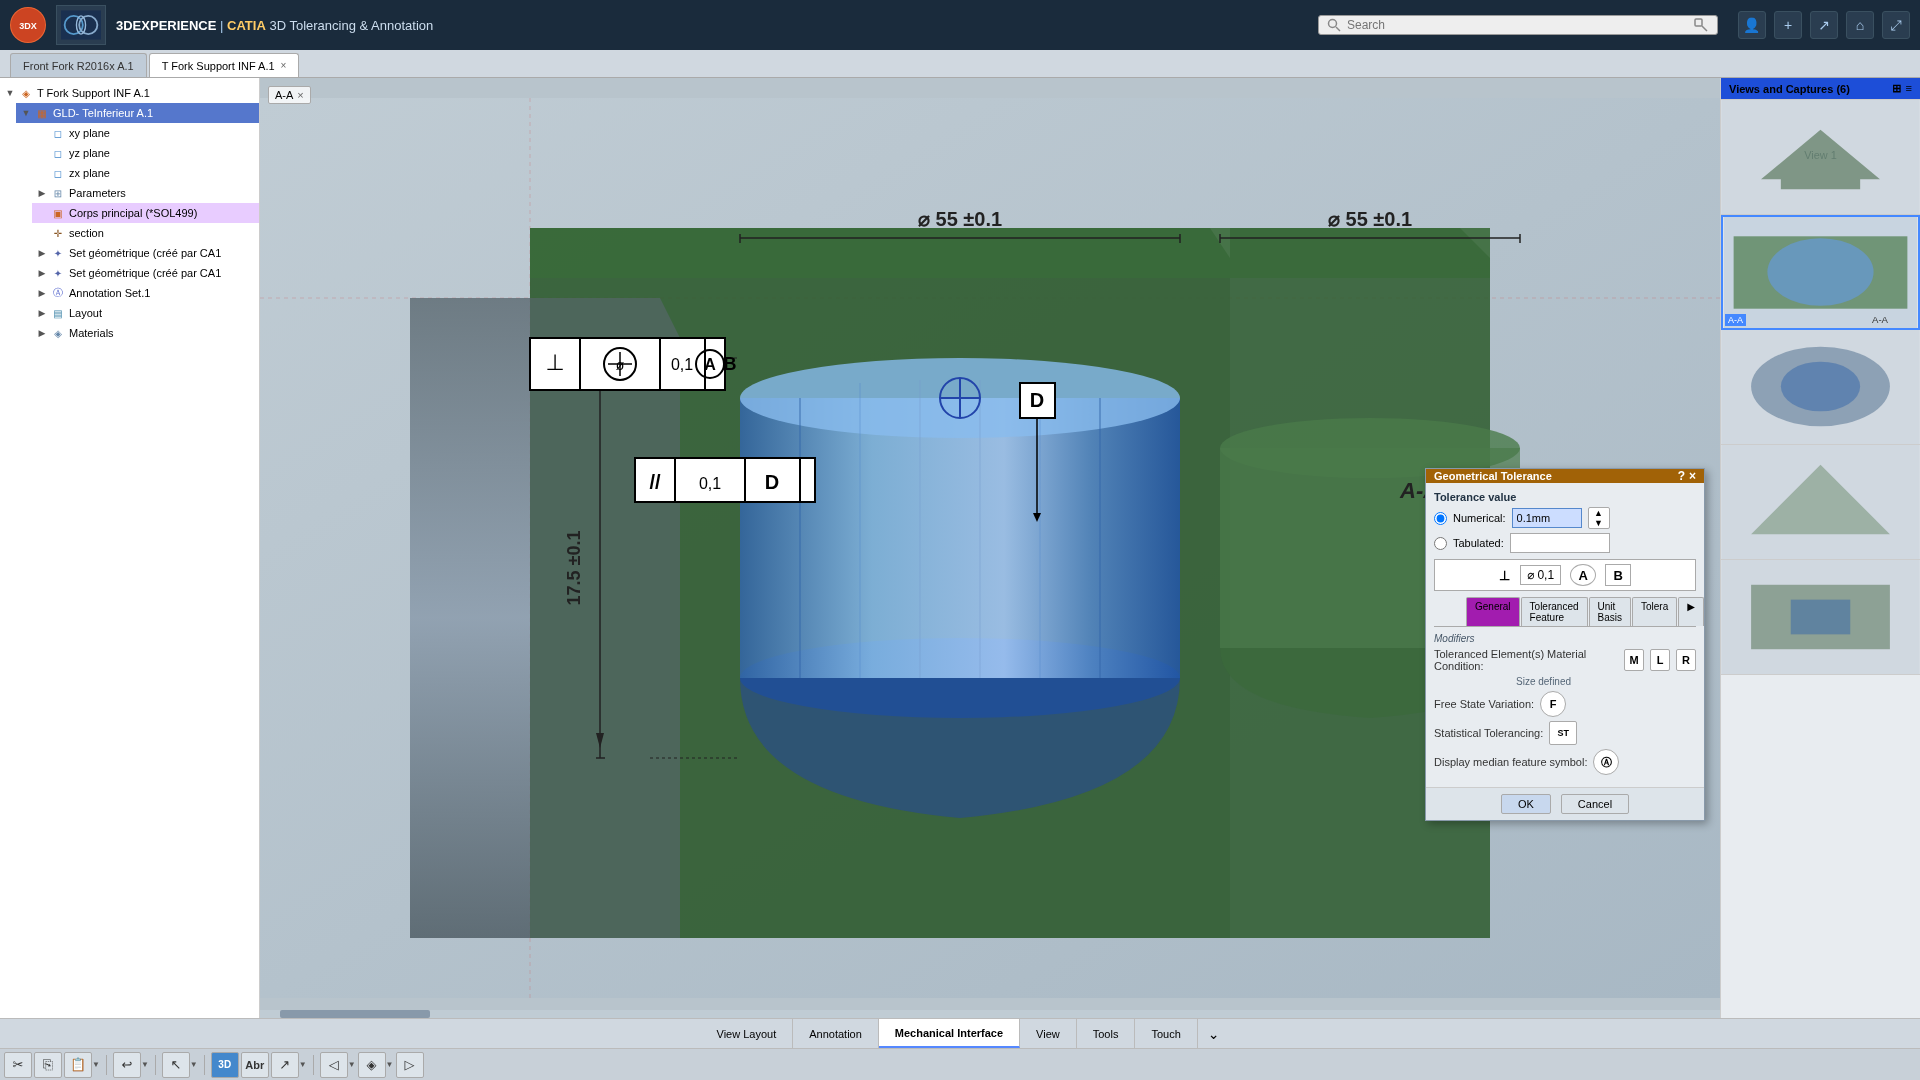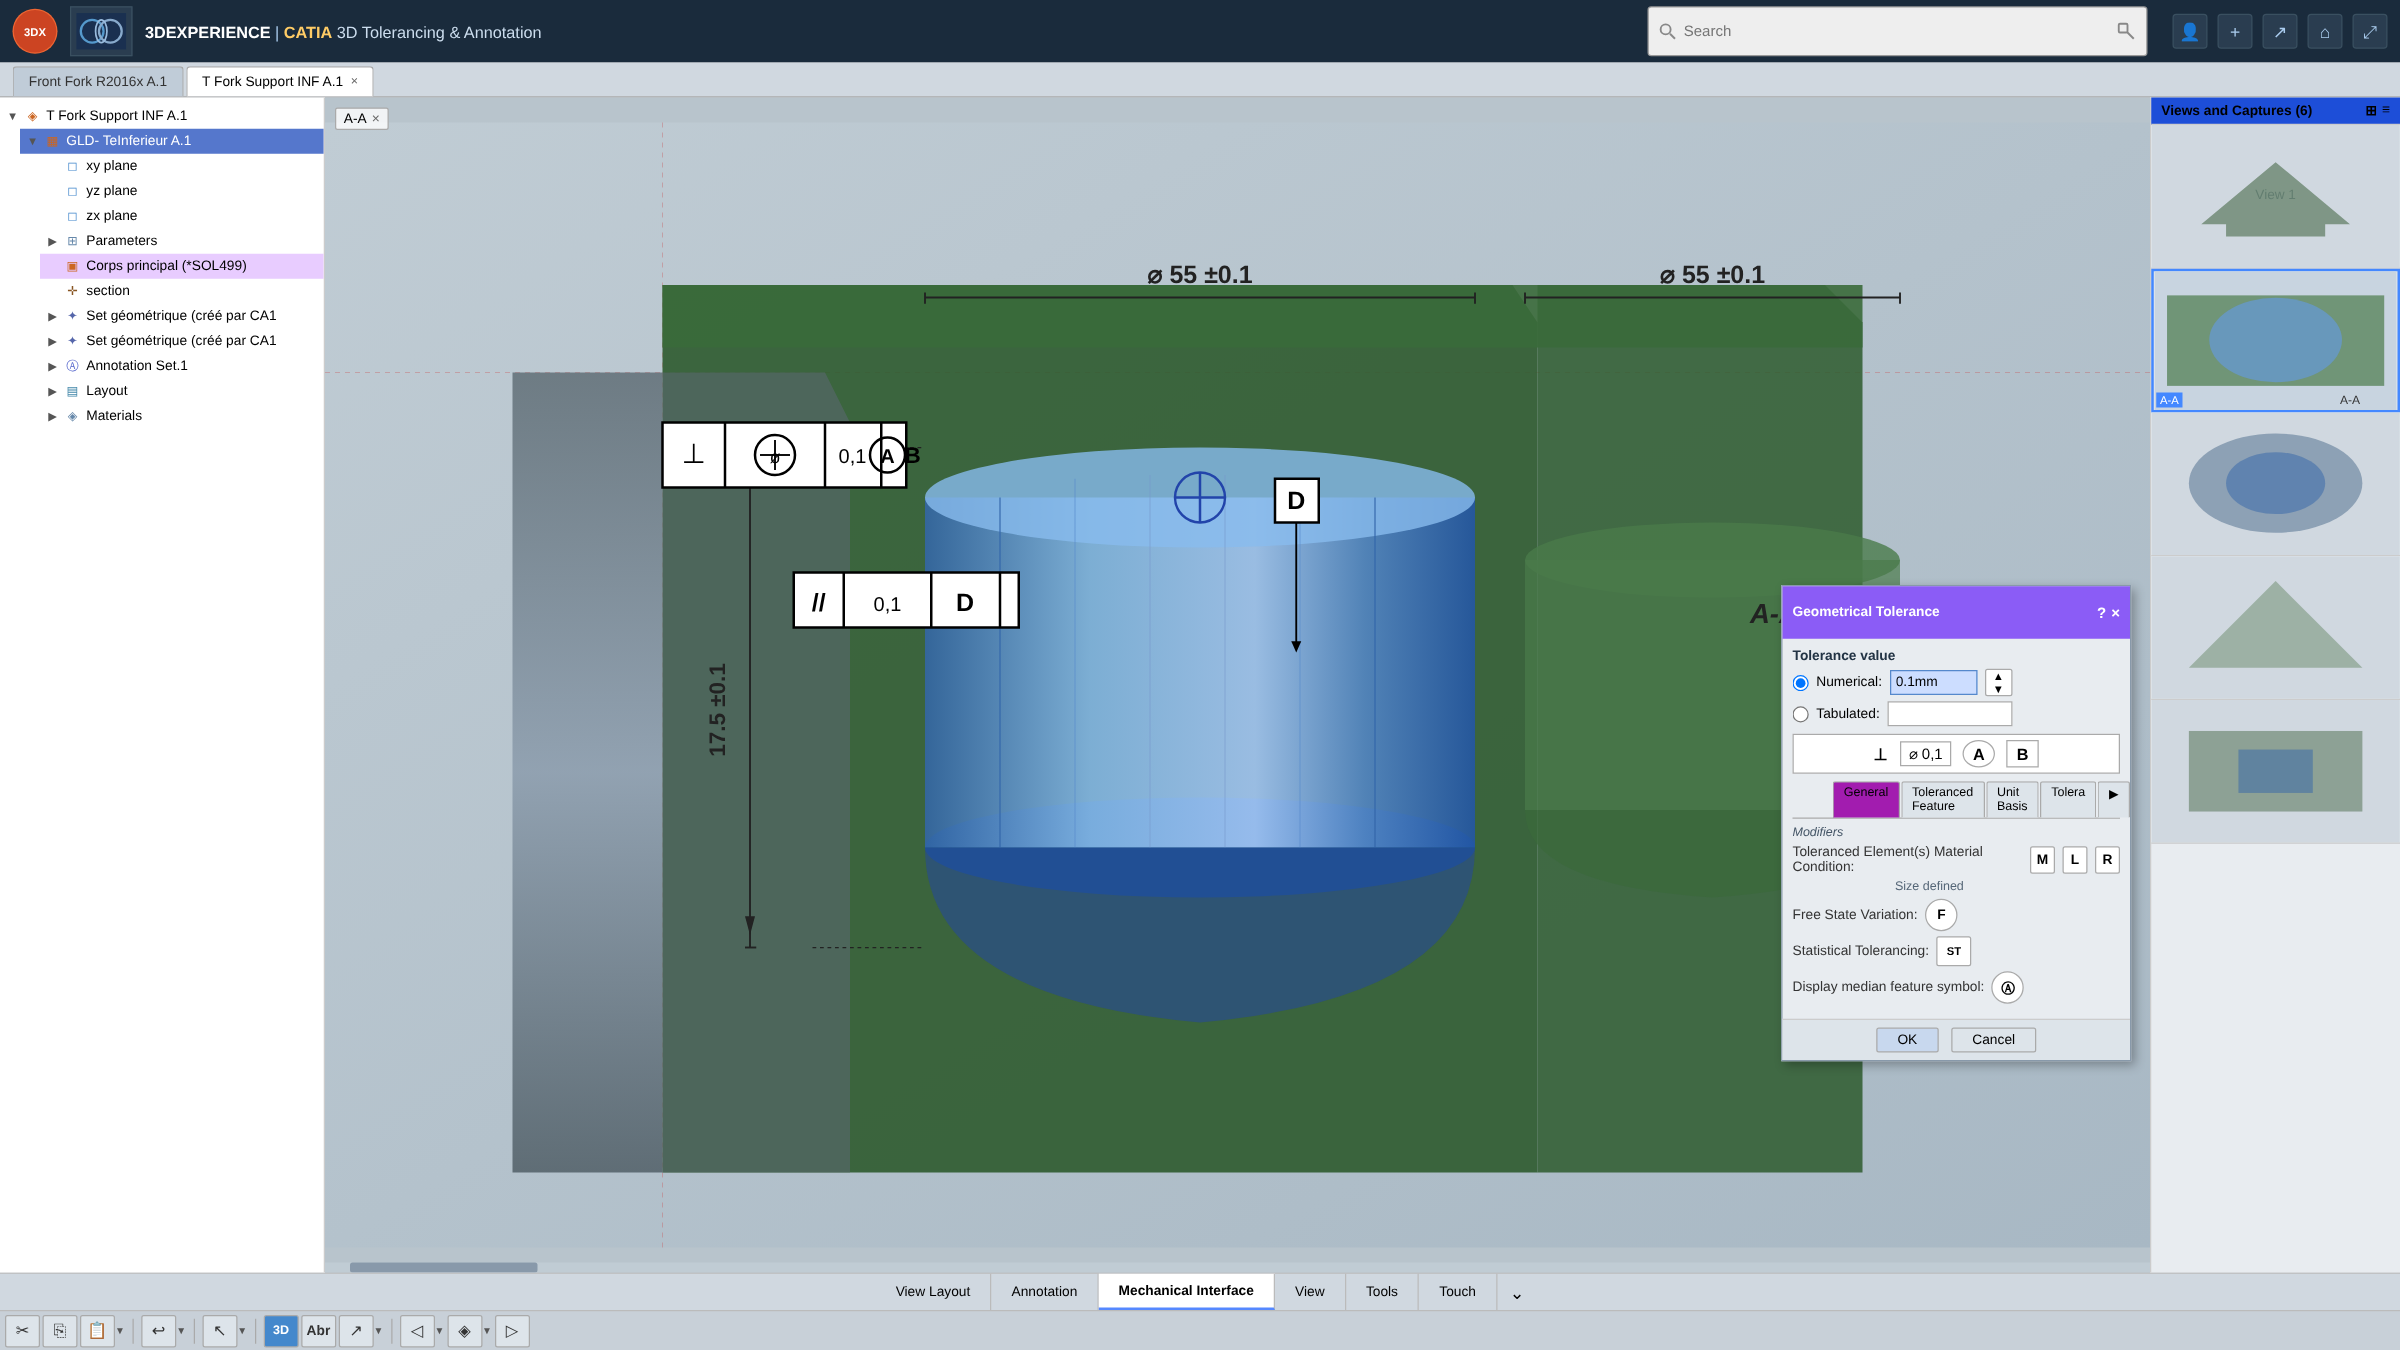--- a/index.html
+++ b/index.html
@@ -6,21 +6,21 @@
     body { width: 1920px; height: 1080px; overflow: hidden; font-family: Arial, sans-serif; font-size: 12px; background: #c8c8c8; }
 
     
     #topbar {
       width: 100%; height: 50px; background: #1a2b3c; display: flex; align-items: center; padding: 0 10px; gap: 10px;
     }
     #app-logo { width: 36px; height: 36px; background: #e63; border-radius: 50%; display: flex; align-items: center; justify-content: center; color: white; font-weight: bold; font-size: 10px; flex-shrink: 0; }
     #brand-logo { width: 50px; height: 40px; background: #2a3d50; display: flex; align-items: center; justify-content: center; border: 1px solid #3a5060; }
     #brand-logo svg { width: 40px; height: 30px; }
     #search-box {
-      margin-left: auto; width: 400px; height: 40px; background: #eee; border: 1px solid #999; border-radius: 3px; display: flex; align-items: center; padding: 0 8px; gap: 6px;
+      margin-left: auto; width: 400px; height: 20px; background: #eee; border: 1px solid #999; border-radius: 3px; display: flex; align-items: center; padding: 0 8px; gap: 6px;
     }
     #search-input { flex: 1; border: none; background: transparent; font-size: 12px; outline: none; }
     #top-right-icons { display: flex; gap: 8px; align-items: center; margin-left: 10px; }
     .top-icon { width: 28px; height: 28px; background: #2a3d50; border: 1px solid #3a5060; border-radius: 3px; display: flex; align-items: center; justify-content: center; color: #aaccee; cursor: pointer; font-size: 14px; }
 
     
     #tabbar {
       width: 100%; height: 28px; background: #d0d8e0; display: flex; align-items: flex-end; padding-left: 10px; border-bottom: 1px solid #aaa;
     }
     .tab {
@@ -85,21 +85,21 @@
     }
     .icon-btn-sep { width: 1px; height: 20px; background: #aaa; margin: 0 4px; }
     .icon-btn-with-arrow { display: flex; align-items: center; }
     .dropdown-arrow { font-size: 8px; color: #555; }
 
     
     #geom-dialog {
       position: absolute; width: 280px; background: #e8ecf0; border: 1px solid #8899aa; box-shadow: 3px 3px 8px rgba(0,0,0,0.3); z-index: 100;
       top: 390px; left: 1165px;
     }
-    #geom-dialog-title { background: #8b5cf6; color: white; padding: 14px 8px; font-size: 11px; font-weight: bold; display: flex; justify-content: space-between; align-items: center; cursor: move; }
+    #geom-dialog-title { background: #a16207; color: white; padding: 0 8px; font-size: 11px; font-weight: bold; display: flex; justify-content: space-between; align-items: center; cursor: move; }
     #geom-dialog-content { padding: 8px; }
     .dialog-section-title { font-size: 11px; font-weight: bold; color: #223344; margin-bottom: 4px; }
     .dialog-row { display: flex; align-items: center; gap: 6px; margin-bottom: 4px; font-size: 11px; }
     .dialog-label { font-size: 11px; color: #333; min-width: 80px; }
     .dialog-input { height: 20px; border: 1px solid #aaa; background: white; padding: 0 4px; font-size: 11px; }
     .dialog-input.highlighted { background: #ccddff; border-color: #5588cc; }
     .radio-label { font-size: 11px; display: flex; align-items: center; gap: 3px; cursor: pointer; }
     .tol-symbol-box { background: white; border: 1px solid #aaa; padding: 2px 6px; font-size: 12px; display: inline-flex; align-items: center; gap: 3px; }
     
     

